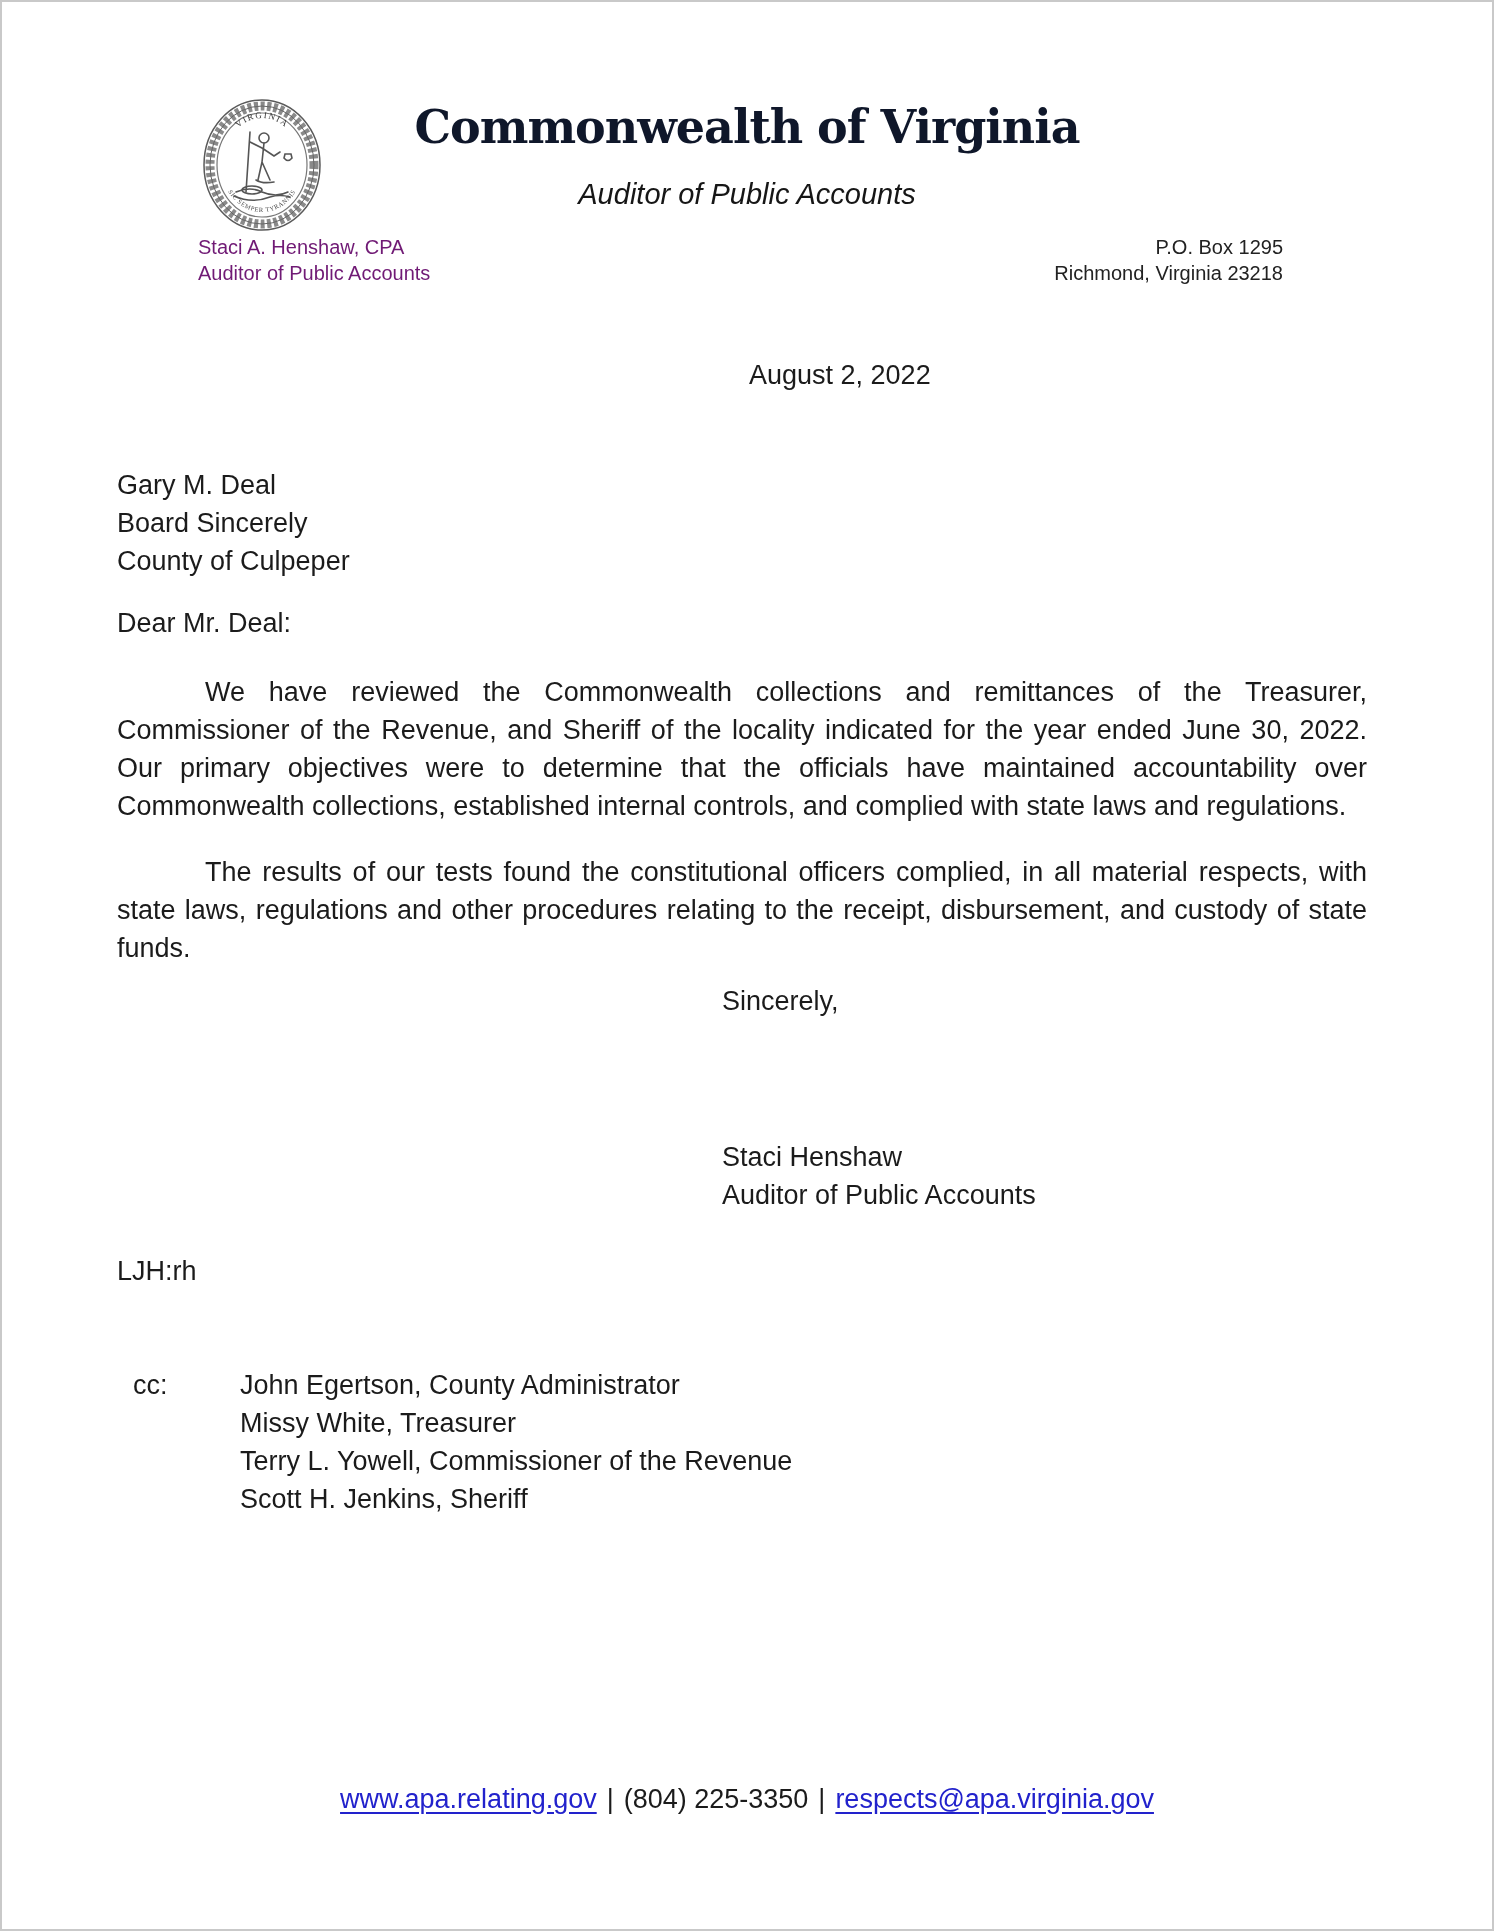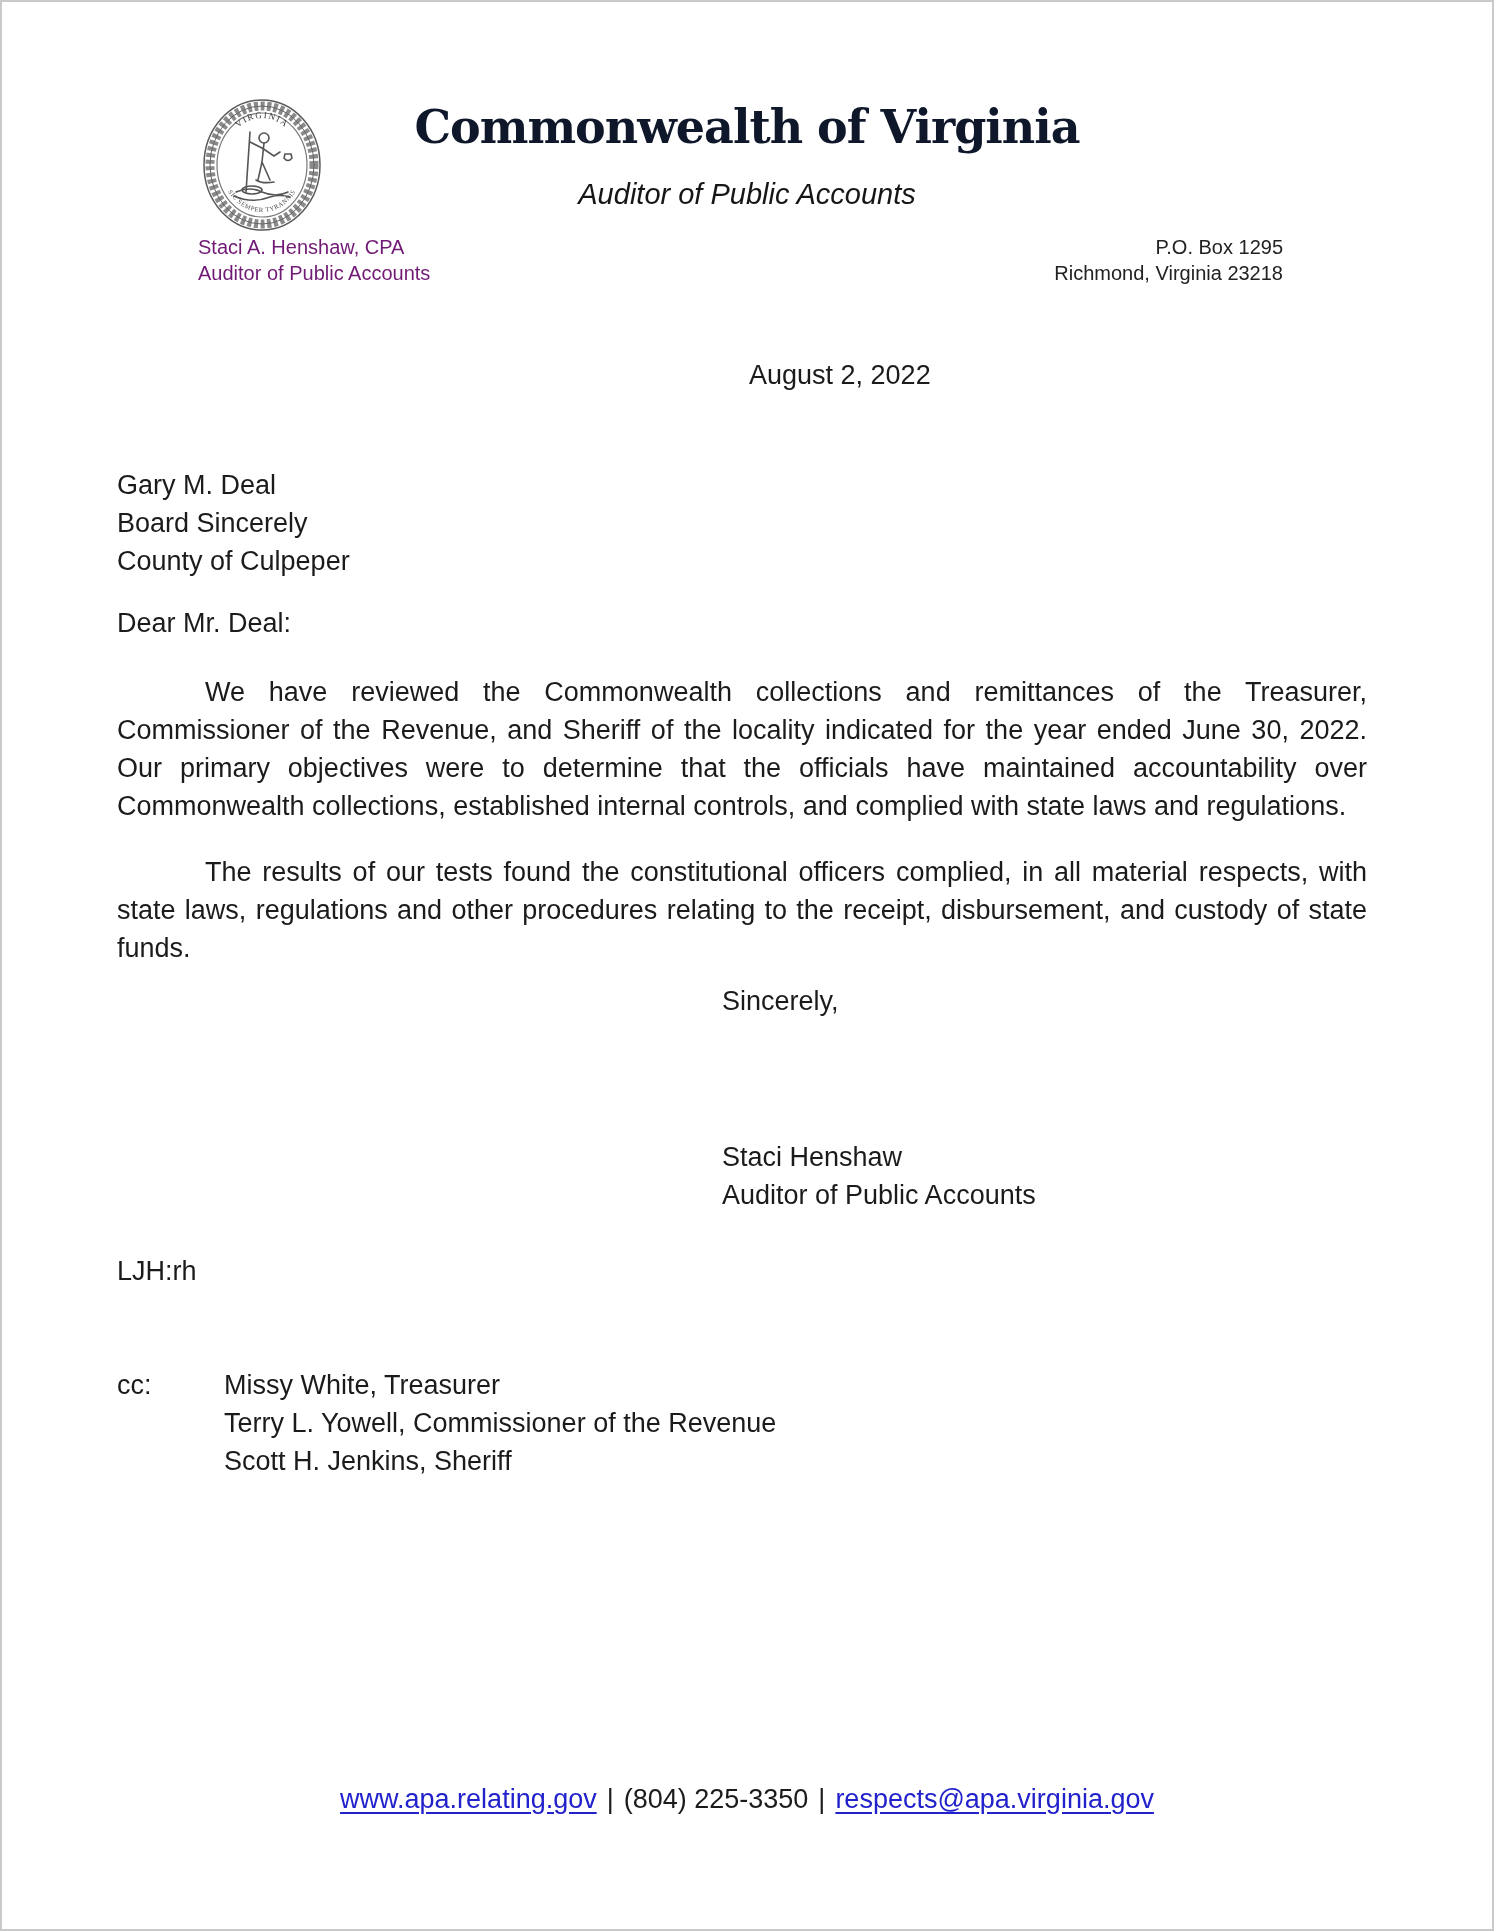--- a/index.html
+++ b/index.html
@@ -55,21 +55,21 @@
     font-size: 27px; line-height: 38px;
     text-align: justify;
     text-indent: 88px;
   }
   .para-1 { top: 671px; }
   .para-2 { top: 851px; }
   .valediction { left: 720px; top: 984px; font-size: 27px; }
   .signature-block { left: 720px; top: 1136px; font-size: 27px; line-height: 38px; }
   .reference-initials { left: 115px; top: 1254px; font-size: 27px; }
   .cc-block { left: 115px; top: 1364px; font-size: 27px; line-height: 38px; display: flex; }
-  .cc-label { width: 107px; }
+  .cc-label { width: 107px; margin-left: 16px; }
 
   
   .footer {
     left: 0; top: 1782px; width: 100%;
     text-align: center;
     font-size: 27px;
     color: #1b1b1b;
   }
   .footer a {
     color: #2222cc;
@@ -142,20 +142,21 @@
   <div class="abs signature-block">
     <div>Staci Henshaw</div>
     <div>Auditor of Public Accounts</div>
   </div>
 
   <div class="abs reference-initials">LJH:rh</div>
 
   <div class="abs cc-block">
     <div class="cc-label">cc:</div>
     <div>
+      <div>John Egertson, County Administrator</div>
       <div>Missy White, Treasurer</div>
       <div>Terry L. Yowell, Commissioner of the Revenue</div>
       <div>Scott H. Jenkins, Sheriff</div>
     </div>
   </div>
 
   <div class="abs footer">
     <a href="#">www.apa.relating.gov</a><span class="sep">|</span><span>(804) 225-3350</span><span class="sep">|</span><a href="#">respects@apa.virginia.gov</a>
   </div>
 

